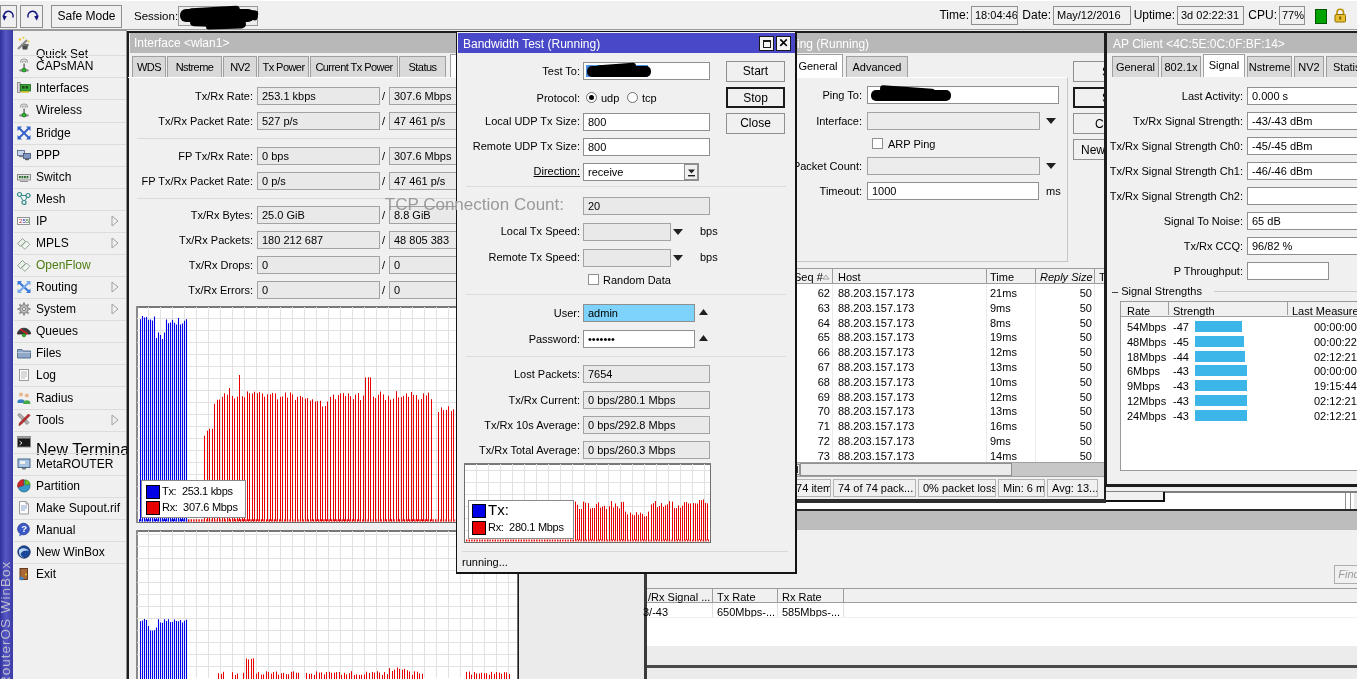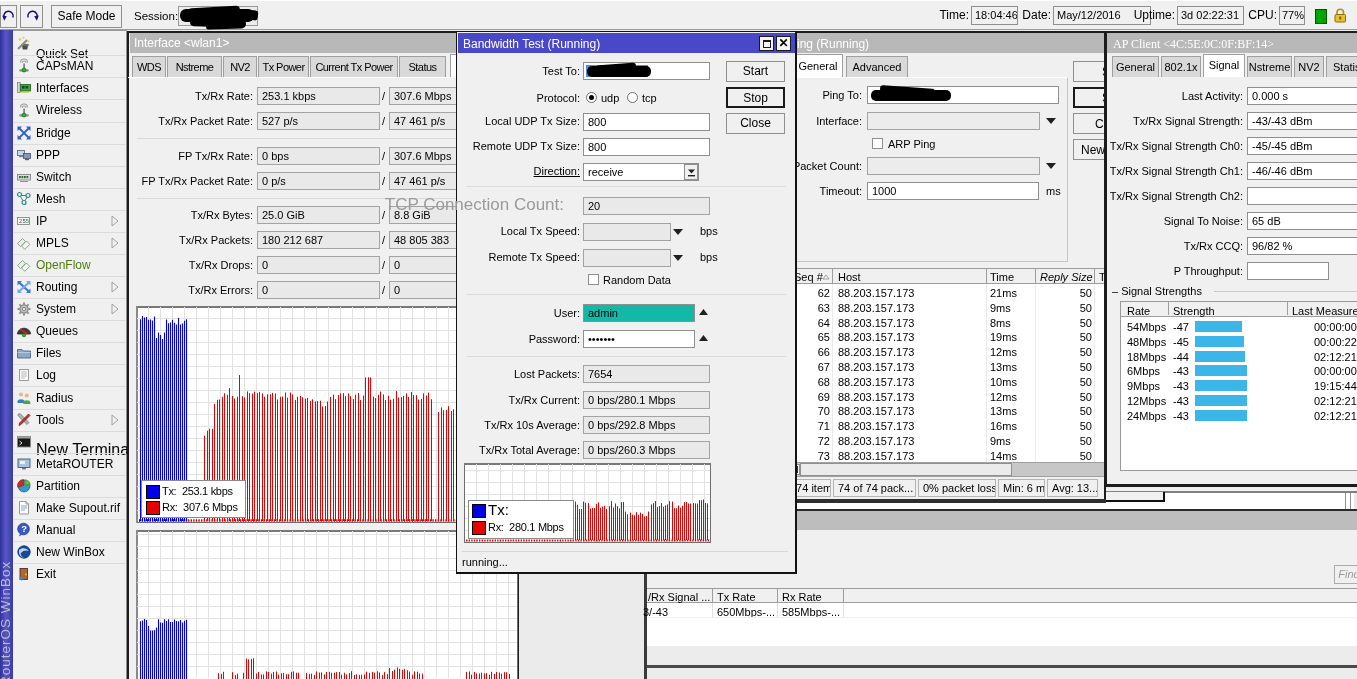--- a/index.html
+++ b/index.html
@@ -21,21 +21,21 @@
 <div style="position:absolute;left:134px;top:9px;font-size:11.5px;line-height:14.5px;white-space:pre;color:#000;">Session:</div>
 <div style="position:absolute;left:178px;top:6px;width:80px;height:20px;background:#ececec;border:1px solid #9a9a9a;box-sizing:border-box;font-size:11px;line-height:18px;padding-left:4px;white-space:pre;overflow:hidden;color:#000"></div>
 <div style="position:absolute;left:180px;top:9px;width:74px;height:13px;background:#000;border-radius:6px"></div>
 <div style="position:absolute;left:188px;top:7px;width:52px;height:8px;background:#000;border-radius:4px;transform:rotate(-3deg)"></div>
 <div style="position:absolute;left:190px;top:19px;width:56px;height:8px;background:#000;border-radius:4px;transform:rotate(2deg)"></div>
 <div style="position:absolute;left:206px;top:24px;width:38px;height:5px;background:#000;border-radius:3px;transform:rotate(-2deg)"></div>
 <div style="position:absolute;left:246px;top:10px;width:12px;height:10px;background:#000;border-radius:3px;transform:rotate(8deg)"></div>
 <div style="position:absolute;left:649px;top:8px;width:320px;text-align:right;font-size:12px;line-height:15px;white-space:pre;color:#000;">Time:</div>
 <div style="position:absolute;left:971px;top:6px;width:47px;height:19px;background:#f0f0f0;border:1px solid #8f8f8f;box-sizing:border-box;font-size:11px;line-height:17px;padding-left:3px;white-space:pre;overflow:hidden;color:#000">18:04:46</div>
 <div style="position:absolute;left:731px;top:8px;width:320px;text-align:right;font-size:12px;line-height:15px;white-space:pre;color:#000;">Date:</div>
-<div style="position:absolute;left:1053px;top:6px;width:98px;height:19px;background:#f0f0f0;border:1px solid #8f8f8f;box-sizing:border-box;font-size:11px;line-height:17px;padding-left:3px;white-space:pre;overflow:hidden;color:#000">May/12/2016</div>
+<div style="position:absolute;left:1053px;top:6px;width:78px;height:19px;background:#f0f0f0;border:1px solid #8f8f8f;box-sizing:border-box;font-size:11px;line-height:17px;padding-left:3px;white-space:pre;overflow:hidden;color:#000">May/12/2016</div>
 <div style="position:absolute;left:855px;top:8px;width:320px;text-align:right;font-size:12px;line-height:15px;white-space:pre;color:#000;">Uptime:</div>
 <div style="position:absolute;left:1177px;top:6px;width:67px;height:19px;background:#f0f0f0;border:1px solid #8f8f8f;box-sizing:border-box;font-size:11px;line-height:17px;padding-left:3px;white-space:pre;overflow:hidden;color:#000">3d 02:22:31</div>
 <div style="position:absolute;left:957px;top:8px;width:320px;text-align:right;font-size:12px;line-height:15px;white-space:pre;color:#000;">CPU:</div>
 <div style="position:absolute;left:1279px;top:6px;width:26px;height:19px;background:#f0f0f0;border:1px solid #8f8f8f;box-sizing:border-box;font-size:11px;line-height:17px;padding-left:2px;white-space:pre;overflow:hidden;color:#000">77%</div>
 <div style="position:absolute;left:1315px;top:9px;width:10px;height:13px;background:#00a400;border:1px solid #005400"></div>
 <svg style="position:absolute;left:1332px;top:7px" width="17" height="17" viewBox="0 0 17 17">
     <path d="M5 8 V5.5 A3.2 3.2 0 0 1 11.5 5.5 V8" fill="none" stroke="#b89000" stroke-width="1.6"></path>
     <rect x="3" y="7.5" width="10.5" height="7.5" rx="1" fill="#e8c030" stroke="#907000"></rect>
     <rect x="7.2" y="9.5" width="2" height="3" fill="#806000"></rect>
   </svg>
@@ -465,21 +465,21 @@
 <div style="position:absolute;left:794px;top:466px;width:4px;height:7px;background:#303030"></div>
 <div style="position:absolute;left:800px;top:463px;width:212px;height:13px;background:#ebebeb;border:1px solid #909090;box-sizing:border-box"></div>
 <div style="position:absolute;left:771px;top:479px;width:60px;height:18px;background:#f0f0f0;border:1px solid #b4b4b4;box-sizing:border-box;font-size:11px;line-height:17px;padding-left:18px;white-space:pre;overflow:hidden"> 74 items</div>
 <div style="position:absolute;left:833px;top:479px;width:83px;height:18px;background:#f0f0f0;border:1px solid #b4b4b4;box-sizing:border-box;font-size:11px;line-height:17px;padding-left:4px;white-space:pre;overflow:hidden">74 of 74 pack...</div>
 <div style="position:absolute;left:918px;top:479px;width:78px;height:18px;background:#f0f0f0;border:1px solid #b4b4b4;box-sizing:border-box;font-size:11px;line-height:17px;padding-left:4px;white-space:pre;overflow:hidden">0% packet loss</div>
 <div style="position:absolute;left:998px;top:479px;width:47px;height:18px;background:#f0f0f0;border:1px solid #b4b4b4;box-sizing:border-box;font-size:11px;line-height:17px;padding-left:4px;white-space:pre;overflow:hidden">Min: 6 ms</div>
 <div style="position:absolute;left:1047px;top:479px;width:51px;height:18px;background:#f0f0f0;border:1px solid #b4b4b4;box-sizing:border-box;font-size:11px;line-height:17px;padding-left:4px;white-space:pre;overflow:hidden">Avg: 13...</div>
 <div style="position:absolute;left:770px;top:499px;width:336px;height:4px;background:#2e2e2e"></div>
 <div style="position:absolute;left:1104px;top:31px;width:253px;height:456px;background:#f0f0f0;border-left:3px solid #1c1c1c;border-top:2px solid #1c1c1c;box-sizing:border-box"></div>
 <div style="position:absolute;left:1107px;top:33px;width:250px;height:20px;background:#b8b8b8"></div>
-<div style="position:absolute;left:1113px;top:37px;font-size:12px;line-height:15px;white-space:pre;color:#fff;font-family:Liberation Serif, serif;">AP Client &lt;4C:5E:0C:0F:BF:14&gt;</div>
+<div style="position:absolute;left:1113px;top:37px;font-size:12px;line-height:15px;white-space:pre;color:#fff;">AP Client &lt;4C:5E:0C:0F:BF:14&gt;</div>
 <div style="position:absolute;left:1112px;top:56px;width:47px;height:21px;background:#d9d9d9;border:1px solid #9f9f9f;border-bottom:none;box-sizing:border-box;font-size:11px;text-align:center;line-height:20px;overflow:hidden;white-space:nowrap">General</div>
 <div style="position:absolute;left:1161px;top:56px;width:40px;height:21px;background:#d9d9d9;border:1px solid #9f9f9f;border-bottom:none;box-sizing:border-box;font-size:11px;text-align:center;line-height:20px;overflow:hidden;white-space:nowrap">802.1x</div>
 <div style="position:absolute;left:1203px;top:54px;width:42px;height:23px;background:#fff;border:1px solid #9f9f9f;border-bottom:none;box-sizing:border-box;font-size:11px;text-align:center;line-height:21px">Signal</div>
 <div style="position:absolute;left:1247px;top:56px;width:45px;height:21px;background:#d9d9d9;border:1px solid #9f9f9f;border-bottom:none;box-sizing:border-box;font-size:11px;text-align:center;line-height:20px;overflow:hidden;white-space:nowrap">Nstreme</div>
 <div style="position:absolute;left:1294px;top:56px;width:30px;height:21px;background:#d9d9d9;border:1px solid #9f9f9f;border-bottom:none;box-sizing:border-box;font-size:11px;text-align:center;line-height:20px;overflow:hidden;white-space:nowrap">NV2</div>
 <div style="position:absolute;left:1326px;top:56px;width:62px;height:21px;position:absolute;left:1326px;top:56px;width:62px;height:21px;background:#d9d9d9;border:1px solid #9f9f9f;border-bottom:none;box-sizing:border-box;font-size:11px;text-align:left;padding-left:6px;line-height:20px;white-space:nowrap">Statistics</div>
 <div style="position:absolute;left:923px;top:89px;width:320px;text-align:right;font-size:11px;line-height:14px;white-space:pre;color:#000;">Last Activity:</div>
 <div style="position:absolute;left:1247px;top:87px;width:113px;height:18px;background:#fff;border:1px solid #8f8f8f;box-sizing:border-box;font-size:11px;line-height:16px;padding-left:4px;white-space:pre;overflow:hidden;color:#000">0.000 s</div>
 <div style="position:absolute;left:923px;top:114px;width:320px;text-align:right;font-size:11px;line-height:14px;white-space:pre;color:#000;">Tx/Rx Signal Strength:</div>
 <div style="position:absolute;left:1247px;top:112px;width:113px;height:18px;background:#fff;border:1px solid #8f8f8f;box-sizing:border-box;font-size:11px;line-height:16px;padding-left:4px;white-space:pre;overflow:hidden;color:#000">-43/-43 dBm</div>
@@ -573,21 +573,21 @@
 <div style="position:absolute;left:260px;top:250px;width:320px;text-align:right;font-size:11px;line-height:14px;white-space:pre;color:#000;">Remote Tx Speed:</div>
 <div style="position:absolute;left:583px;top:249px;width:88px;height:18px;background:#e9e9e9;border:1px solid #a3a3a3;box-sizing:border-box;font-size:11px;line-height:16px;padding-left:4px;white-space:pre;overflow:hidden;color:#000"></div>
 <svg style="position:absolute;left:672px;top:254px" width="12" height="8" viewBox="0 0 12 8">
     <path d="M1,1 L11,1 L6,7 Z" fill="#202020"></path>
   </svg>
 <div style="position:absolute;left:700px;top:250px;font-size:11px;line-height:14px;white-space:pre;color:#000;">bps</div>
 <div style="position:absolute;left:588px;top:274px;width:11px;height:11px;background:#fff;border:1px solid #8f8f8f;box-sizing:border-box"></div>
 <div style="position:absolute;left:603px;top:273px;font-size:11px;line-height:14px;white-space:pre;color:#000;">Random Data</div>
 <div style="position:absolute;left:466px;top:294px;width:320px;height:0px;border-top:1px solid #dcdcdc"></div>
 <div style="position:absolute;left:260px;top:306px;width:320px;text-align:right;font-size:11px;line-height:14px;white-space:pre;color:#000;">User:</div>
-<div style="position:absolute;left:583px;top:304px;width:112px;height:18px;background:#14b8a6;border:1px solid #8f8f8f;box-sizing:border-box;font-size:11px;line-height:16px;padding-left:4px;white-space:pre;overflow:hidden;color:#000">admin</div>
+<div style="position:absolute;left:583px;top:304px;width:112px;height:18px;background:#7dd3fc;border:1px solid #8f8f8f;box-sizing:border-box;font-size:11px;line-height:16px;padding-left:4px;white-space:pre;overflow:hidden;color:#000">admin</div>
 <svg style="position:absolute;left:698px;top:308px" width="11" height="8" viewBox="0 0 11 8">
     <path d="M1,7 L10,7 L5.5,1 Z" fill="#202020"></path>
   </svg>
 <div style="position:absolute;left:260px;top:332px;width:320px;text-align:right;font-size:11px;line-height:14px;white-space:pre;color:#000;">Password:</div>
 <div style="position:absolute;left:583px;top:330px;width:112px;height:18px;background:#fff;border:1px solid #8f8f8f;box-sizing:border-box;font-size:11px;line-height:16px;padding-left:4px;white-space:pre;overflow:hidden;color:#000">•••••••</div>
 <svg style="position:absolute;left:698px;top:334px" width="11" height="8" viewBox="0 0 11 8">
     <path d="M1,7 L10,7 L5.5,1 Z" fill="#202020"></path>
   </svg>
 <div style="position:absolute;left:466px;top:356px;width:320px;height:0px;border-top:1px solid #dcdcdc"></div>
 <div style="position:absolute;left:260px;top:367px;width:320px;text-align:right;font-size:11px;line-height:14px;white-space:pre;color:#000;">Lost Packets:</div>

